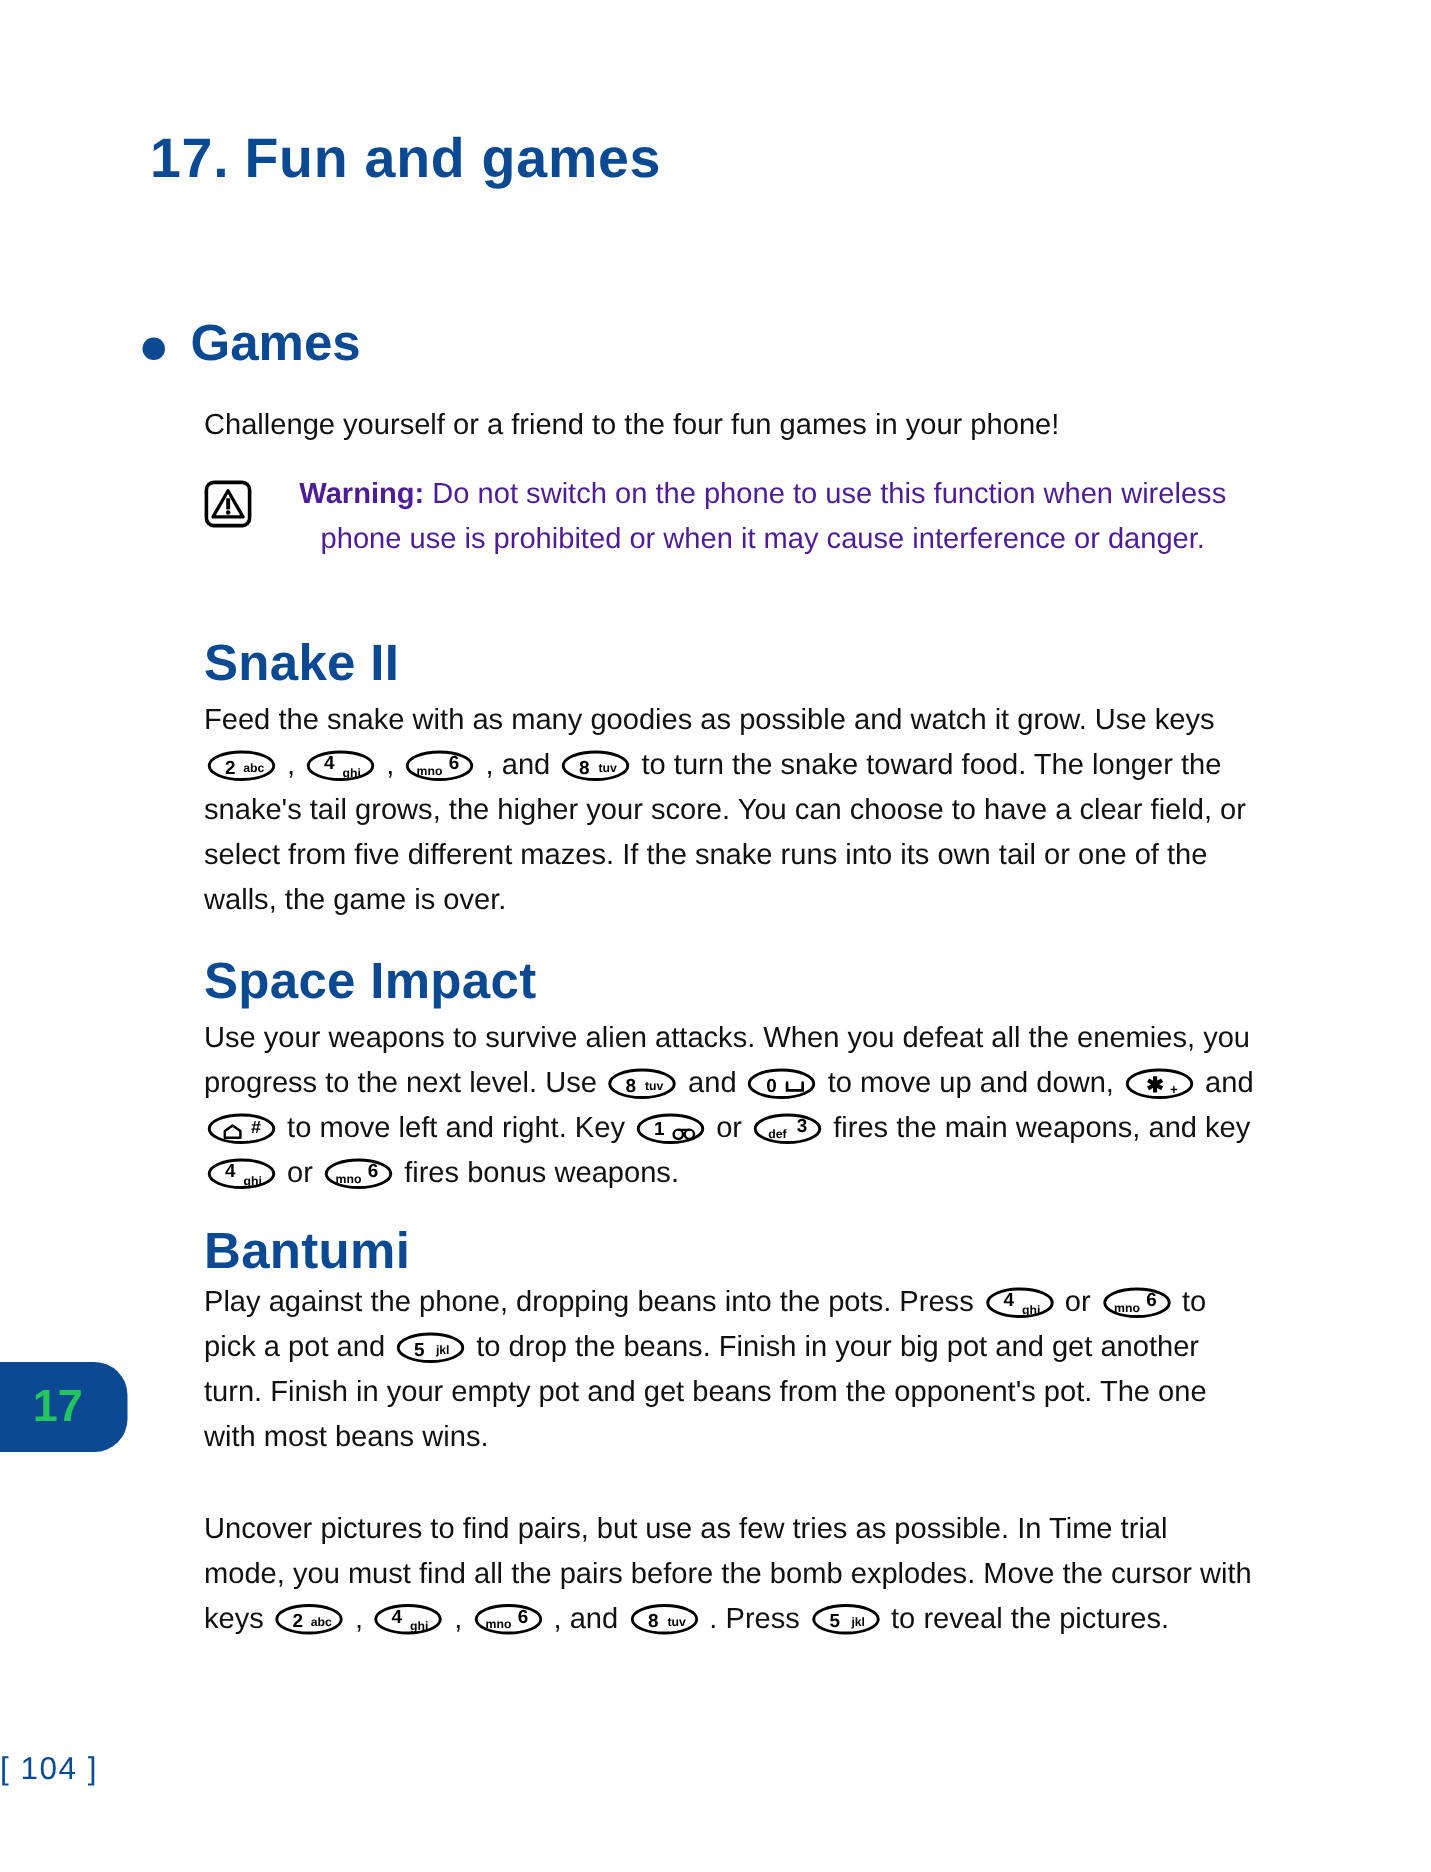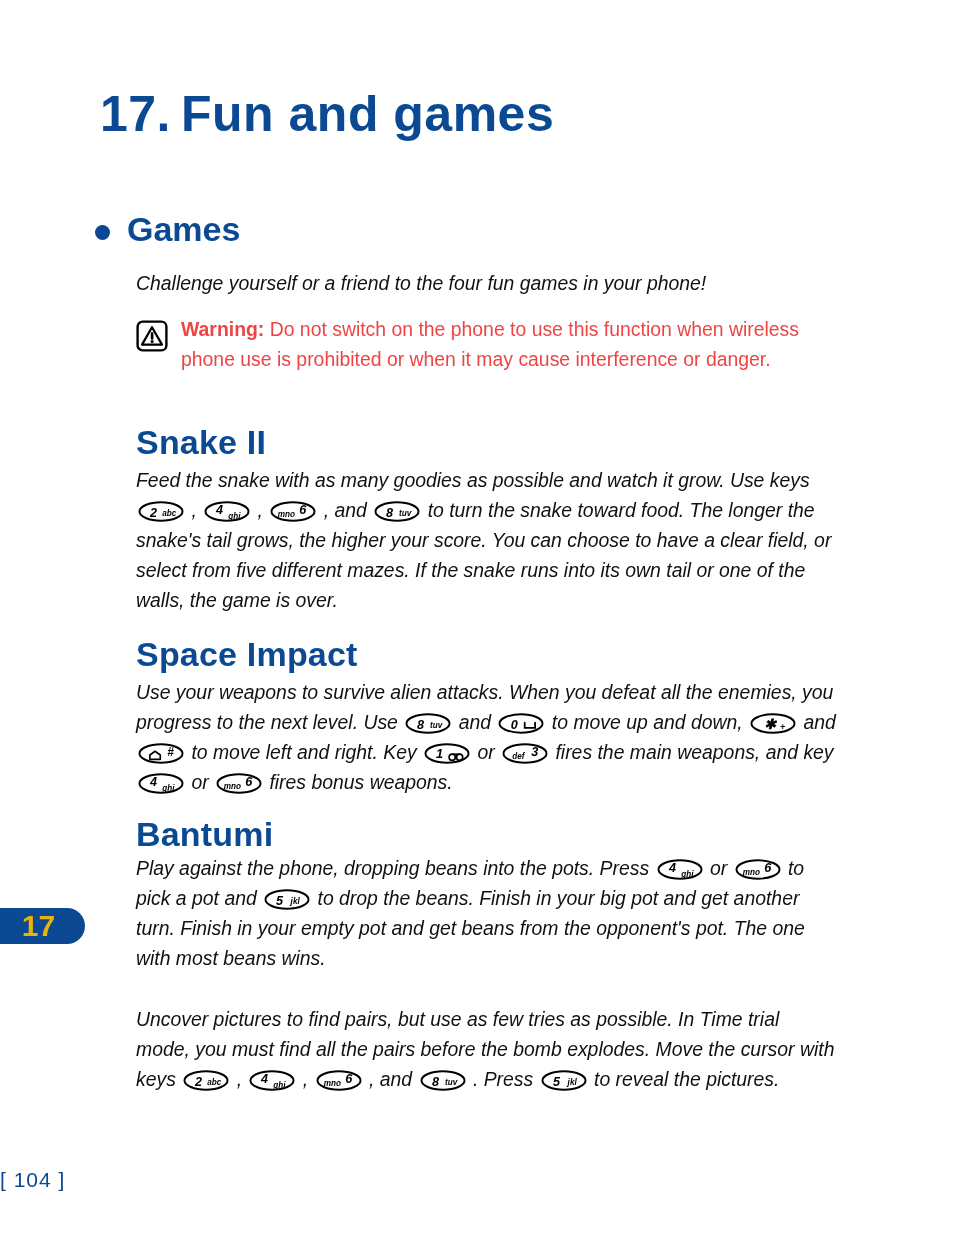--- a/index.html
+++ b/index.html
@@ -19,21 +19,21 @@
   .page {
     position: absolute;
     inset: 0;
   }
 
   
   .chapter-title {
     position: absolute;
     left: 100px;
     top: 85px;
-    font-size: 50px;
+    font-size: 37px;
     font-weight: bold;
     color: #0B4A93;
     letter-spacing: 0.5px;
     white-space: nowrap;
   }
   .chapter-num {
     margin-right: 10px;
   }
 
   
@@ -66,21 +66,20 @@
     position: absolute;
     left: 136px;
     width: 700px;
   }
   p.body {
     margin: 0;
     font-size: 19.4px;
     line-height: 30px;
     color: #111111;
     font-family: "Liberation Sans", sans-serif;
-    font-style: italic;
   }
   h3.game-title {
     margin: 0;
     font-size: 34px;
     font-weight: bold;
     color: #0B4A93;
     line-height: 1.05;
     letter-spacing: 0.2px;
   }
 
@@ -95,21 +94,22 @@
   }
   .warn-icon {
     flex: none;
     width: 32px;
     height: 32px;
     margin-top: 6px;
   }
   .warn-text {
     font-size: 19.4px;
     line-height: 30px;
-    color: #ef4444;
+    color: #4c1d95;
+    text-align: center;
   }
   .warn-label {
     font-weight: bold;
   }
 
   
   .key {
     display: inline-block;
     position: relative;
     vertical-align: -5px;
@@ -118,25 +118,25 @@
     margin: 0 2px;
   }
   .key svg { display: block; }
 
   
   .chapter-tab {
     position: absolute;
     left: 0;
     top: 908px;
     width: 85px;
-    height: 36px;
+    height: 60px;
     background: #0B4A93;
     border-top-right-radius: 22px;
     border-bottom-right-radius: 22px;
-    color: #eab308;
+    color: #22c55e;
     font-size: 30px;
     font-weight: bold;
     display: flex;
     align-items: center;
     justify-content: center;
     padding-right: 8px;
     box-sizing: border-box;
   }
 
   

